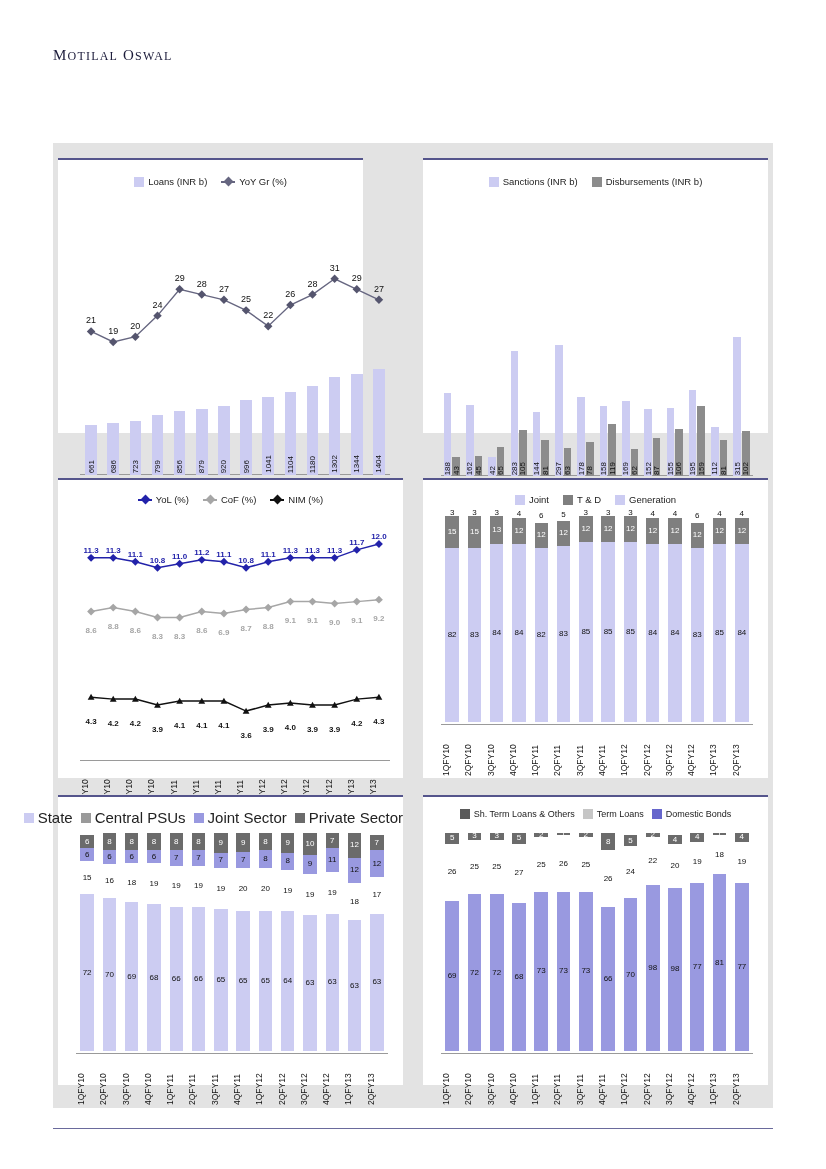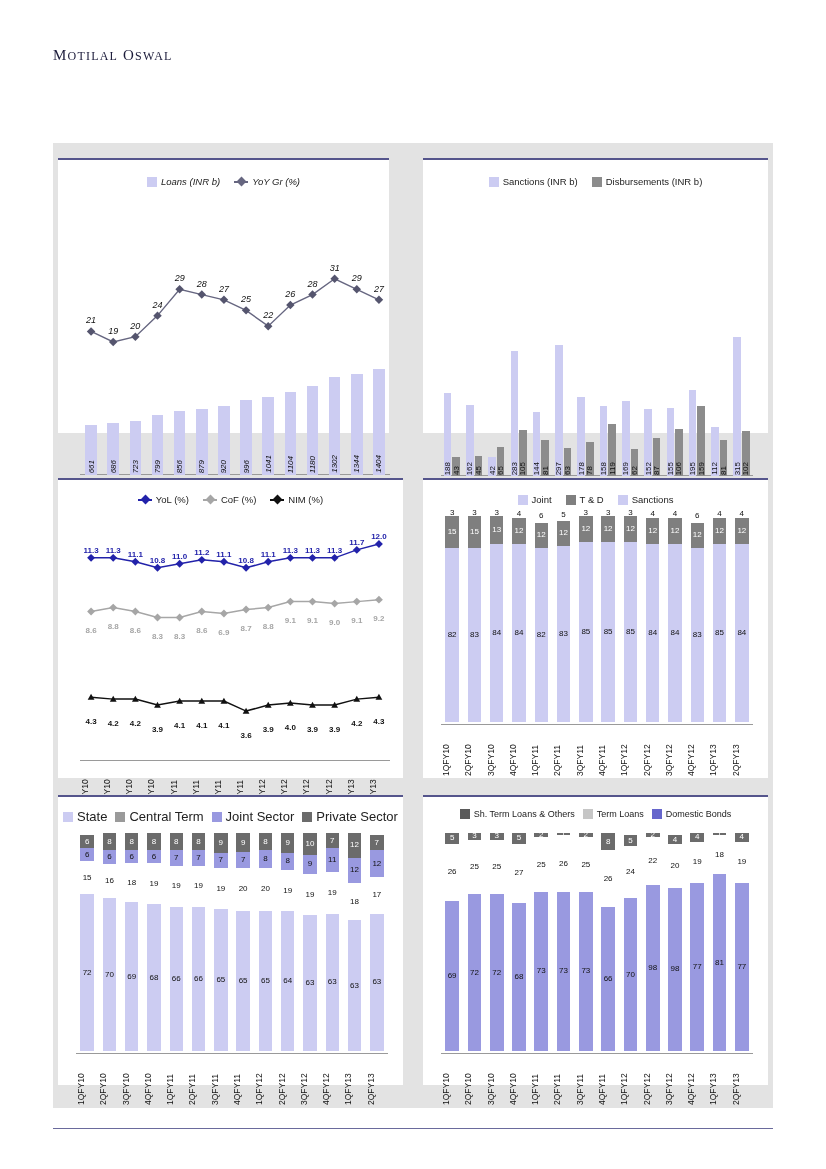--- a/index.html
+++ b/index.html
@@ -65,21 +65,21 @@
 <body>
 
 <div class="brand">
   <span>M<span class="small">OTILAL</span></span>
   <span>O<span class="small">SWAL</span></span>
 </div>
 
 <div class="panel-bg"></div>
 <div class="page-rule"></div>
 
-<div class="chart-box" style="left:58px; top:158px; width:331px; height:275px;font-style:italic;">
+<div class="chart-box" style="left:58px; top:158px; width:305px; height:275px;">
   <div class="topline"></div>
   <div class="legend" style="top:18px;">
     <span class="item">
       <span class="swatch" style="background:#ccccf2;"></span>
       <span>Loans (INR b)</span>
     </span>
     <span class="item">
       <span class="swatch line" style="background:#666680;">
         <span class="dot" style="background:#666680;"></span>
       </span>
@@ -441,21 +441,21 @@
     <span class="item">
       <span class="swatch" style="background:#ccccf2;"></span>
       <span>Joint</span>
     </span>
     <span class="item">
       <span class="swatch" style="background:#7f7f7f;"></span>
       <span>T &amp; D</span>
     </span>
     <span class="item">
       <span class="swatch" style="background:#ccccf2;"></span>
-      <span>Sanctions</span>
+      <span>Generation</span>
     </span>
   </div>
   <div class="plot" style="left:18px; top:32px; width:312px; height:212px;">
     <div id="c4-bars" style="position:absolute; left:0; bottom:0; width:312px; height:212px;">
         <div class="col" style="left: 4.45714px; width: 13.3714px; height: 212px; justify-content: flex-end;">
           <div style="height: 6.36px; width: 100%; background: rgb(255, 255, 255); display: flex; align-items: center; justify-content: center;">
             <span class="seg-label" style="color: rgb(17, 17, 17); font-size: 8px; line-height: 8px;">3</span>
           </div>
           <div style="height: 31.8px; width: 100%; background: rgb(127, 127, 127); display: flex; align-items: center; justify-content: center;">
             <span class="seg-label" style="color: rgb(255, 255, 255); font-size: 8px; line-height: 8px;">15</span>
@@ -623,28 +623,28 @@
       <div class="xlab" style="width: 22.2857px;">2QFY12</div>
       <div class="xlab" style="width: 22.2857px;">3QFY12</div>
       <div class="xlab" style="width: 22.2857px;">4QFY12</div>
       <div class="xlab" style="width: 22.2857px;">1QFY13</div>
       <div class="xlab" style="width: 22.2857px;">2QFY13</div>
     </div>
 </div>
 
 <div class="chart-box" style="left:58px; top:795px; width:345px; height:290px;">
   <div class="topline"></div>
-  <div class="legend" style="top:14px; gap:8px; font-size:13px;">
+  <div class="legend" style="top:14px; gap:8px; font-size:15px;justify-content:flex-end;">
     <span class="item">
       <span class="swatch" style="background:#ccccf2;"></span>
       <span>State</span>
     </span>
     <span class="item">
       <span class="swatch" style="background:#9a9a9a;"></span>
-      <span>Central Term</span>
+      <span>Central PSUs</span>
     </span>
     <span class="item">
       <span class="swatch" style="background:#9999e0;"></span>
       <span>Joint Sector</span>
     </span>
     <span class="item">
       <span class="swatch" style="background:#6b6b6b;"></span>
       <span>Private Sector</span>
     </span>
   </div>

